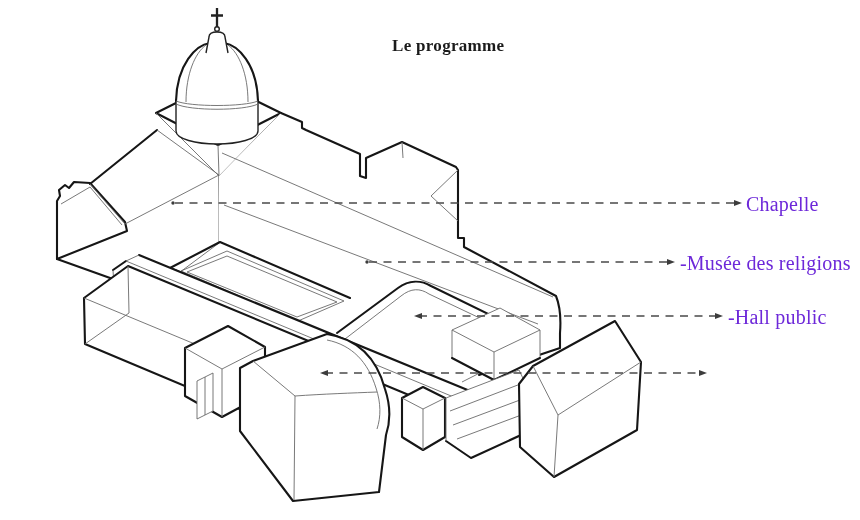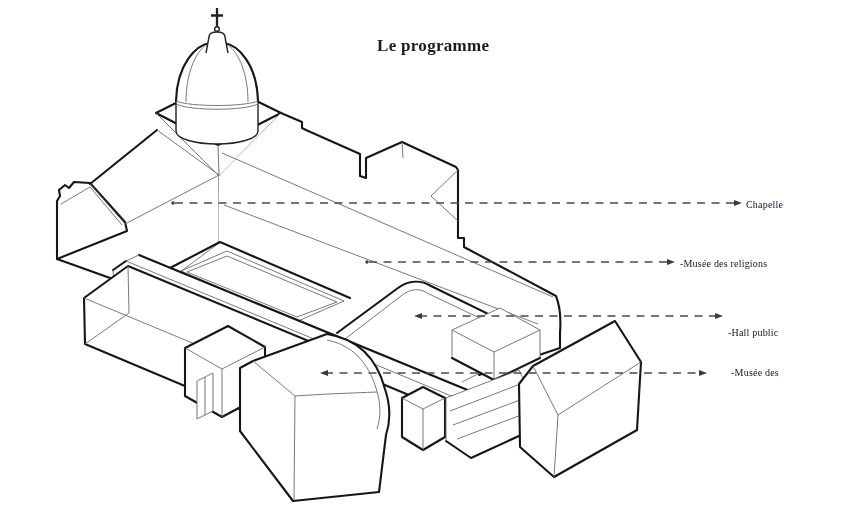--- a/index.html
+++ b/index.html
@@ -2,30 +2,30 @@
 <html><head>
 <meta charset="utf-8">
 <style>
   html,body{margin:0;padding:0;background:#e8e8e8;}
   #stage{
     position:relative;width:860px;height:520px;background:#ffffff;
     font-family:"Liberation Serif","DejaVu Serif",serif;overflow:hidden;
   }
   #drawing{position:absolute;left:0;top:0;}
   .title{
-    position:absolute;left:377px;top:36px;font-size:17px;font-weight:700;
+    position:absolute;left:392px;top:36px;font-size:17px;font-weight:700;
     color:#1b1b1b;letter-spacing:.3px;white-space:nowrap;
   }
   .ann{
-    position:absolute;font-size:10px;color:#0f172a;white-space:nowrap;
+    position:absolute;font-size:20px;color:#6d28d9;white-space:nowrap;
     letter-spacing:.2px;line-height:21px;
   }
   #ann-chapelle{left:746px;top:194px;}
   #ann-religions{left:680px;top:253px;text-align:center;}
-  #ann-hall{left:728px;top:322px;}
+  #ann-hall{left:728px;top:307px;}
   #ann-soeurs{left:682px;top:362px;width:146px;text-align:center;white-space:normal;}
   
   .f{fill:#ffffff;stroke:none;}
   .tk{fill:none;stroke:#161616;stroke-width:2.1;stroke-linejoin:round;stroke-linecap:round;}
   .md{fill:none;stroke:#222222;stroke-width:1.4;stroke-linejoin:round;}
   .tn{fill:none;stroke:#6a6a6a;stroke-width:.9;stroke-linejoin:round;}
   .dash{fill:none;stroke:#4a4a4a;stroke-width:1.3;stroke-dasharray:8 6.5;}
   .mark{fill:#3c3c3c;stroke:none;}
 </style>
 </head>
@@ -165,15 +165,14 @@
 
   <div class="title">Le programme</div>
 
   <div class="ann" id="ann-chapelle">Chapelle</div>
 
   <div class="ann" id="ann-religions">-Musée des religions</div>
 
   <div class="ann" id="ann-hall">-Hall public</div>
 
   <div class="ann" id="ann-soeurs">
-    <div>-Musée des</div>
   </div>
 </div>
 
 </body></html>

